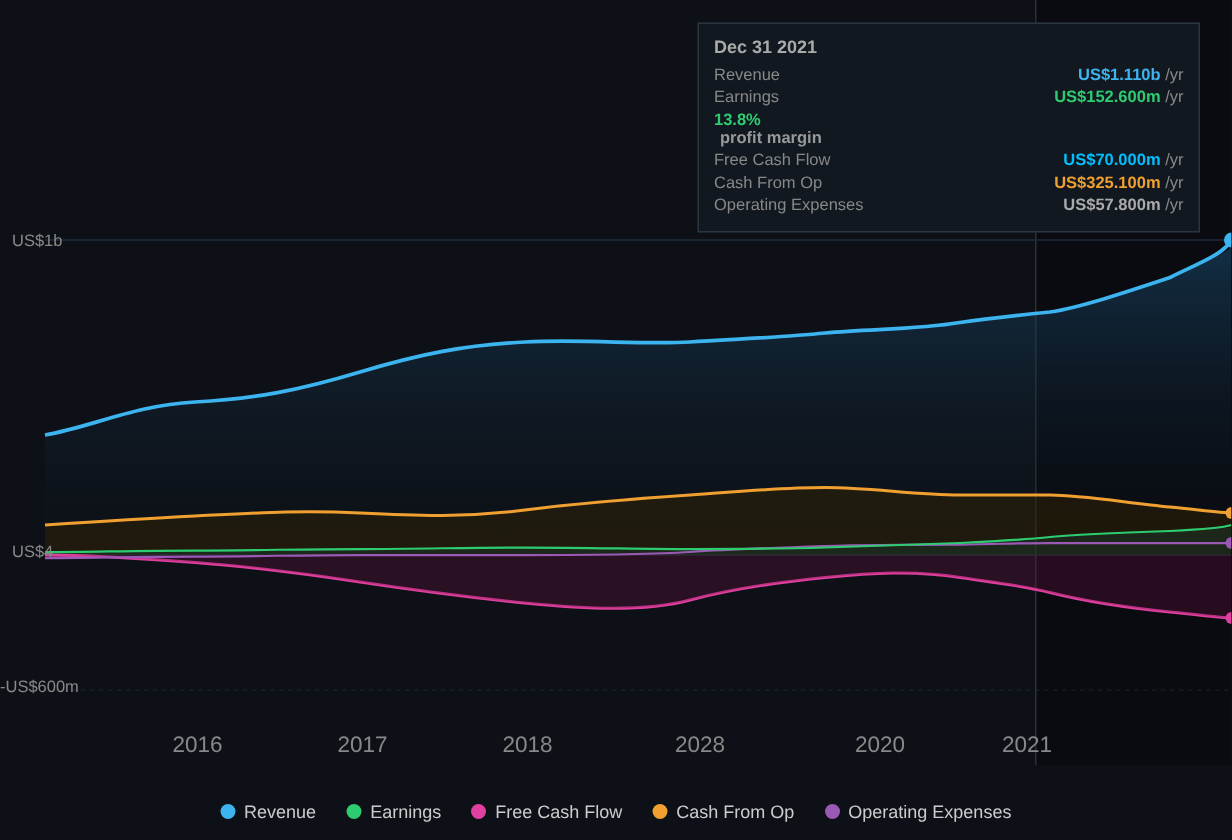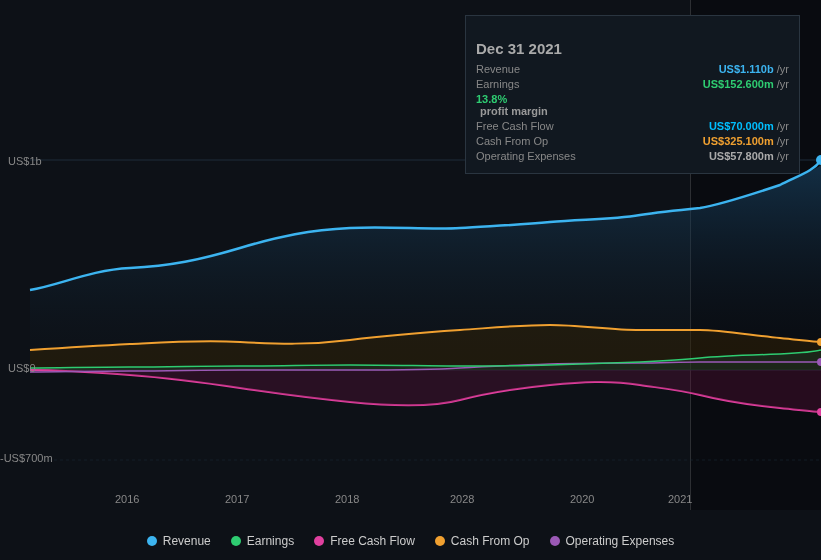--- a/index.html
+++ b/index.html
@@ -19,24 +19,23 @@
       top: 15px;
       left: 465px;
       width: 335px;
       background: #111820;
       border: 1px solid #2a3540;
       padding: 8px 10px;
       z-index: 10;
     }
     .info-box-title {
       color: #aaa;
-      font-size: 15px;
+      font-size: 12px;
       margin-bottom: 6px;
       font-weight: bold;
-      margin-top: 16px;
     }
     .info-row {
       display: flex;
       justify-content: space-between;
       margin-bottom: 3px;
       font-size: 11px;
     }
     .info-label { color: #888; }
     .info-value { font-weight: bold; }
     .info-value.blue { color: #3cb4f0; }
@@ -59,21 +58,21 @@
     .y-axis-label {
       position: absolute;
       color: #888;
       font-size: 11px;
     }
 
     
     .x-axis-label {
       position: absolute;
       color: #888;
-      font-size: 11px;
+      font-size: 15px;
       bottom: 55px;
     }
 
     
     .chart-area {
       position: absolute;
       top: 0;
       left: 0;
       width: 821px;
       height: 510px;
@@ -206,22 +205,22 @@
   <circle cx="821" cy="160" r="5" fill="#3cb4f0"></circle>
 
   <circle cx="821" cy="342" r="4" fill="#f0a030"></circle>
 
   <circle cx="821" cy="412" r="4" fill="#e0409f"></circle>
 
   <circle cx="821" cy="362" r="4" fill="#9b59b6"></circle>
 </svg>
 
 <div class="y-axis-label" style="top: 155px; left: 8px;">US$1b</div>
-<div class="y-axis-label" style="top: 362px; left: 8px;">US$0</div>
-<div class="y-axis-label" style="top: 452px; left: 0px;">-US$700m</div>
+<div class="y-axis-label" style="top: 362px; left: 8px;">US$4</div>
+<div class="y-axis-label" style="top: 452px; left: 0px;">-US$600m</div>
 
 <div class="x-axis-label" style="left: 115px;">2016</div>
 <div class="x-axis-label" style="left: 225px;">2017</div>
 <div class="x-axis-label" style="left: 335px;">2018</div>
 <div class="x-axis-label" style="left: 450px;">2028</div>
 <div class="x-axis-label" style="left: 570px;">2020</div>
 <div class="x-axis-label" style="left: 668px;">2021</div>
 
 <div class="info-box">
   <div class="info-box-title">Dec 31 2021</div>

